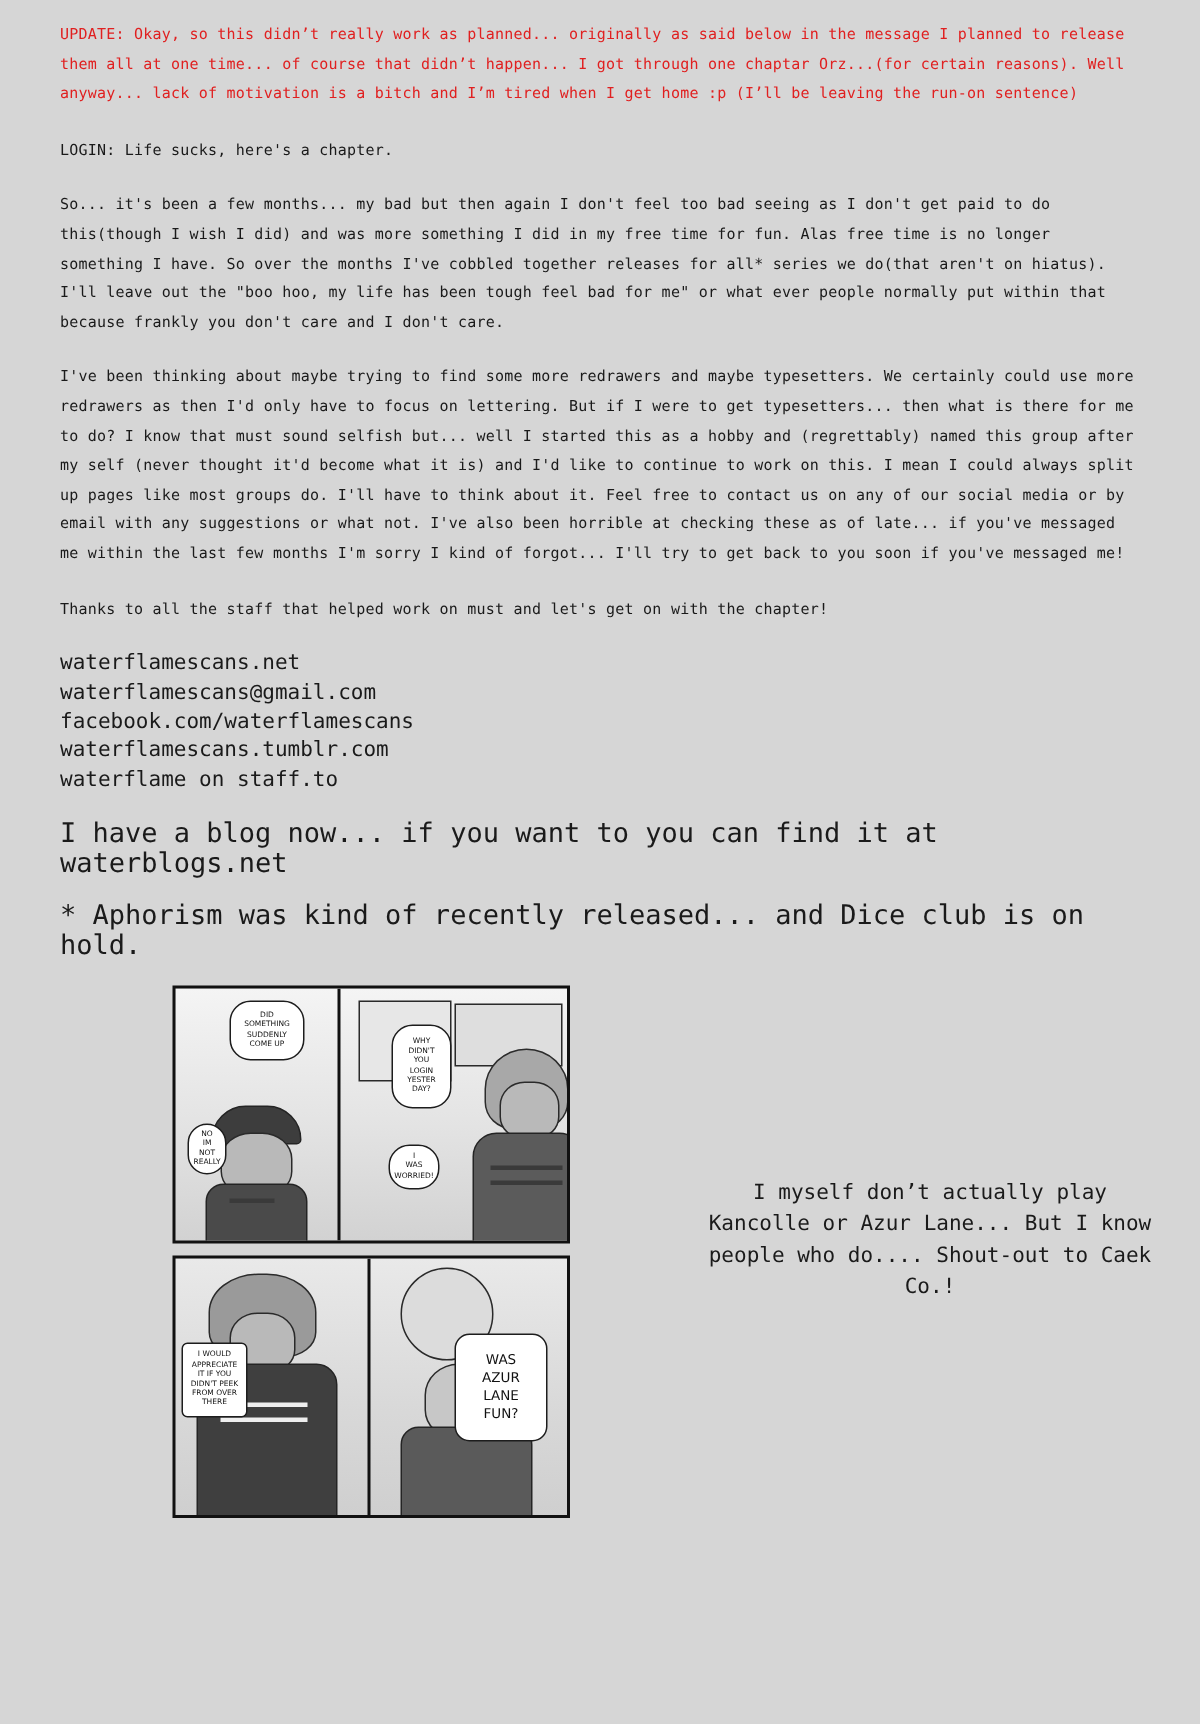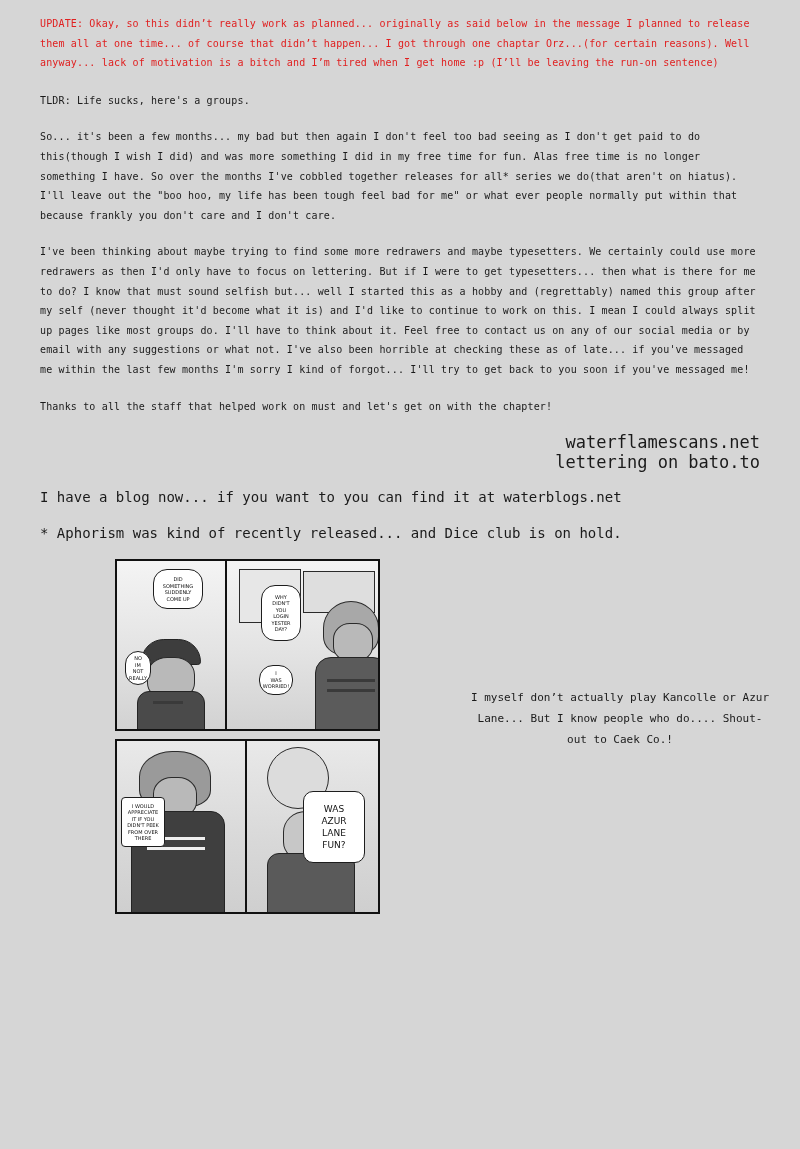--- a/index.html
+++ b/index.html
@@ -28,30 +28,29 @@
     letter-spacing: 0.15px;
     margin: 0 0 17px 0;
     white-space: pre-wrap;
     max-width: 722px;
   }
   .update {
     color: #e02020;
     margin-bottom: 18px;
   }
   .links {
-    font-size: 17px;
+    font-size: 14px;
     line-height: 19.4px;
     margin: 0 0 16px 0;
-    text-align: right;
   }
   .links div {
     white-space: pre;
   }
   .note-line {
-    font-size: 14px;
+    font-size: 18px;
     line-height: 19.6px;
     margin: 0 0 16px 0;
     white-space: pre-wrap;
   }
   .comic-area {
     position: relative;
     margin-top: 14px;
     height: 360px;
   }
   .comic {
@@ -119,21 +118,21 @@
     bottom: 0;
     width: 2px;
     background: #111;
   }
   .side-note {
     position: absolute;
     left: 430px;
     top: 128px;
     width: 300px;
     text-align: center;
-    font-size: 11px;
+    font-size: 14px;
     line-height: 21px;
     color: #1a1a1a;
     white-space: pre-wrap;
   }
   .dark-blob {
     position: absolute;
     background: #6e6e6e;
     border: 1.5px solid #242424;
   }
   .light-blob {
@@ -146,31 +145,34 @@
     background: #3a3a3a;
   }
 </style>
 </head>
 <body>
 
 <div class="page">
 
   <p class="para update">UPDATE: Okay, so this didn’t really work as planned... originally as said below in the message I planned to release them all at one time... of course that didn’t happen... I got through one chaptar Orz...(for certain reasons). Well anyway... lack of motivation is a bitch and I’m tired when I get home :p (I’ll be leaving the run-on sentence)</p>
 
-  <p class="para">TLDR: Life sucks, here's a groups.</p>
+  <p class="para">LOGIN: Life sucks, here's a chapter.</p>
 
   <p class="para">So... it's been a few months... my bad but then again I don't feel too bad seeing as I don't get paid to do this(though I wish I did) and was more something I did in my free time for fun. Alas free time is no longer something I have. So over the months I've cobbled together releases for all* series we do(that aren't on hiatus). I'll leave out the "boo hoo, my life has been tough feel bad for me" or what ever people normally put within that because frankly you don't care and I don't care.</p>
 
   <p class="para">I've been thinking about maybe trying to find some more redrawers and maybe typesetters. We certainly could use more redrawers as then I'd only have to focus on lettering. But if I were to get typesetters... then what is there for me to do? I know that must sound selfish but... well I started this as a hobby and (regrettably) named this group after my self (never thought it'd become what it is) and I'd like to continue to work on this. I mean I could always split up pages like most groups do. I'll have to think about it. Feel free to contact us on any of our social media or by email with any suggestions or what not. I've also been horrible at checking these as of late... if you've messaged me within the last few months I'm sorry I kind of forgot... I'll try to get back to you soon if you've messaged me!</p>
 
   <p class="para">Thanks to all the staff that helped work on must and let's get on with the chapter!</p>
 
   <div class="links">
     <div>waterflamescans.net</div>
-    <div>lettering on bato.to</div>
+    <div>waterflamescans@gmail.com</div>
+    <div>facebook.com/waterflamescans</div>
+    <div>waterflamescans.tumblr.com</div>
+    <div>waterflame on staff.to</div>
   </div>
 
   <p class="note-line">I have a blog now... if you want to you can find it at waterblogs.net</p>
 
   <p class="note-line">* Aphorism was kind of recently released... and Dice club is on hold.</p>
 
   <div class="comic-area">
 
     <div class="comic">
 

